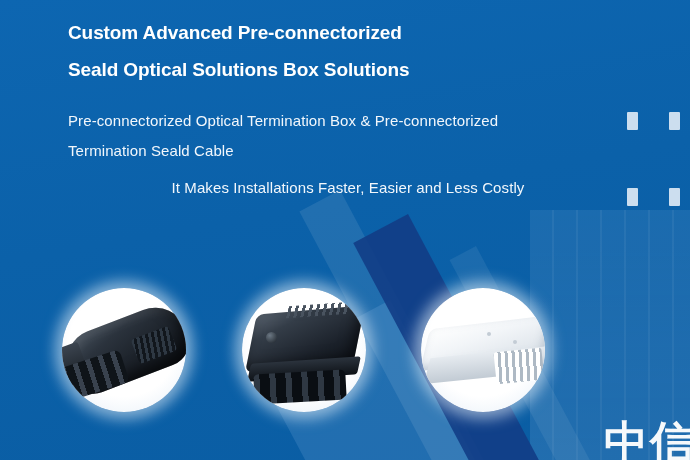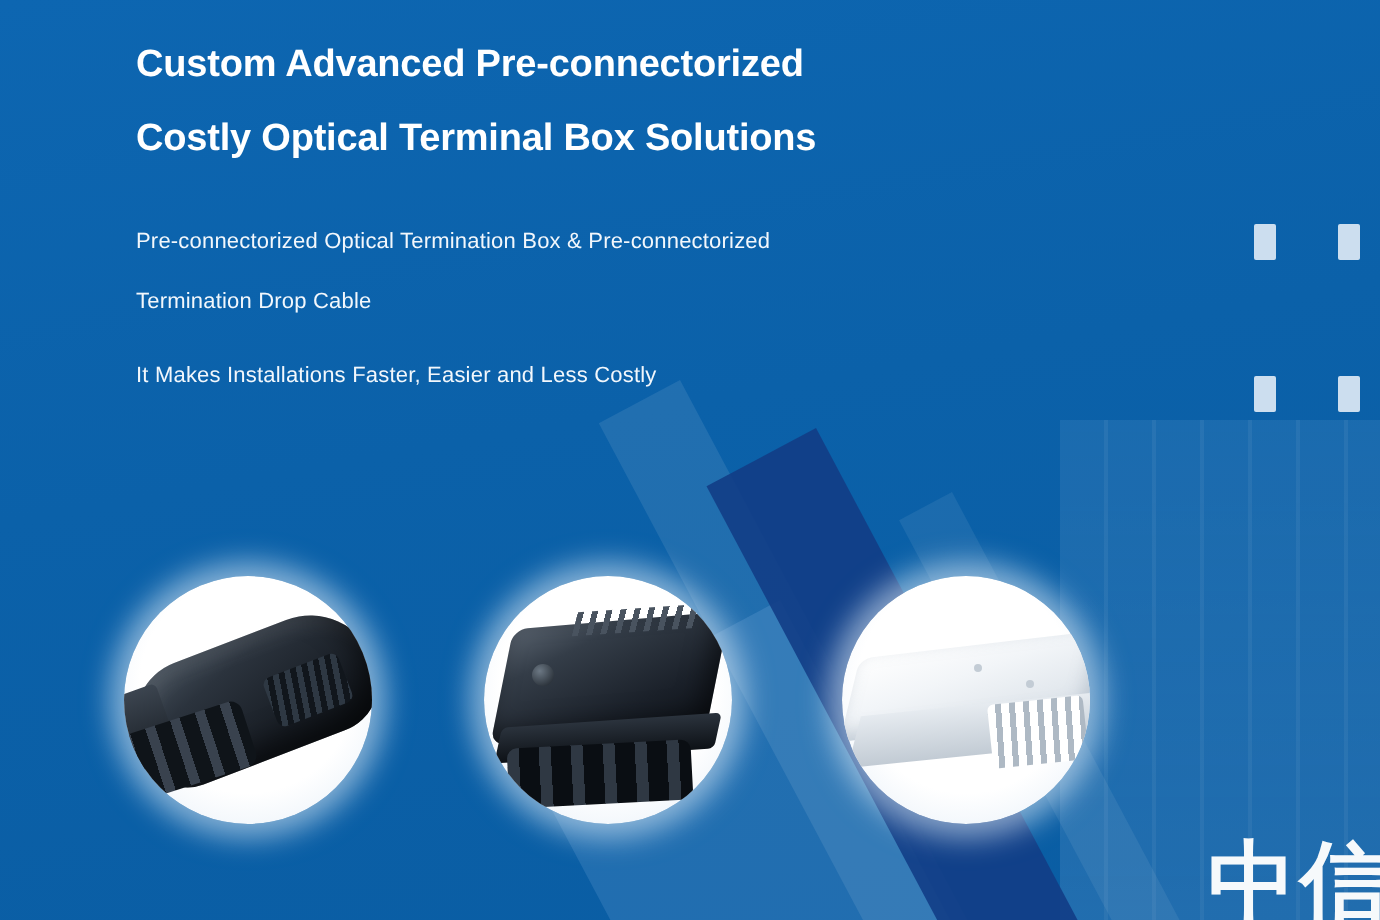--- a/index.html
+++ b/index.html
@@ -95,25 +95,25 @@
     font-weight: bold;
     line-height: 37px;
     letter-spacing: -.1px;
   }
   .subcopy {
     margin: 0;
     padding-top: 18px;
   }
   .subline {
     color: #f2f7fc;
-    font-size: 11px;
+    font-size: 15px;
     line-height: 30px;
     letter-spacing: .1px;
   }
-  .subline.gap { padding-top: 7px; }
+  .subline.gap { padding-top: 7px; text-align: center; }
 
   
   .shot {
     position: absolute;
     width: 124px;
     height: 124px;
     border-radius: 50%;
     z-index: 3;
     background: radial-gradient(circle at 50% 44%,
                 #ffffff 0%, #ffffff 58%,
@@ -290,25 +290,25 @@
   <div class="stripe stripe-d"></div>
   <div class="stripe stripe-a"></div>
   <div class="stripe stripe-b"></div>
   <div class="stripe stripe-c"></div>
 
   <div class="cn-mark">中信</div>
 
   <div class="copy">
     <h1 class="headline">
       <span>Custom Advanced Pre-connectorized</span><br>
-      <span>Costly Optical Terminal Box Solutions</span>
+      <span>Seald Optical Solutions Box Solutions</span>
     </h1>
     <div class="subcopy">
       <div class="subline">Pre-connectorized Optical Termination Box &amp; Pre-connectorized</div>
-      <div class="subline">Termination Drop Cable</div>
+      <div class="subline">Termination Seald Cable</div>
       <div class="subline gap">It Makes Installations Faster, Easier and Less Costly</div>
     </div>
   </div>
 
   <div class="shot" style="left:62px; top:288px;">
     <div class="shot-inner">
       <div class="prod p1-body"></div>
       <div class="prod p1-ridge"></div>
       <div class="prod p1-cap"></div>
       <div class="prod p1-ports"></div>

